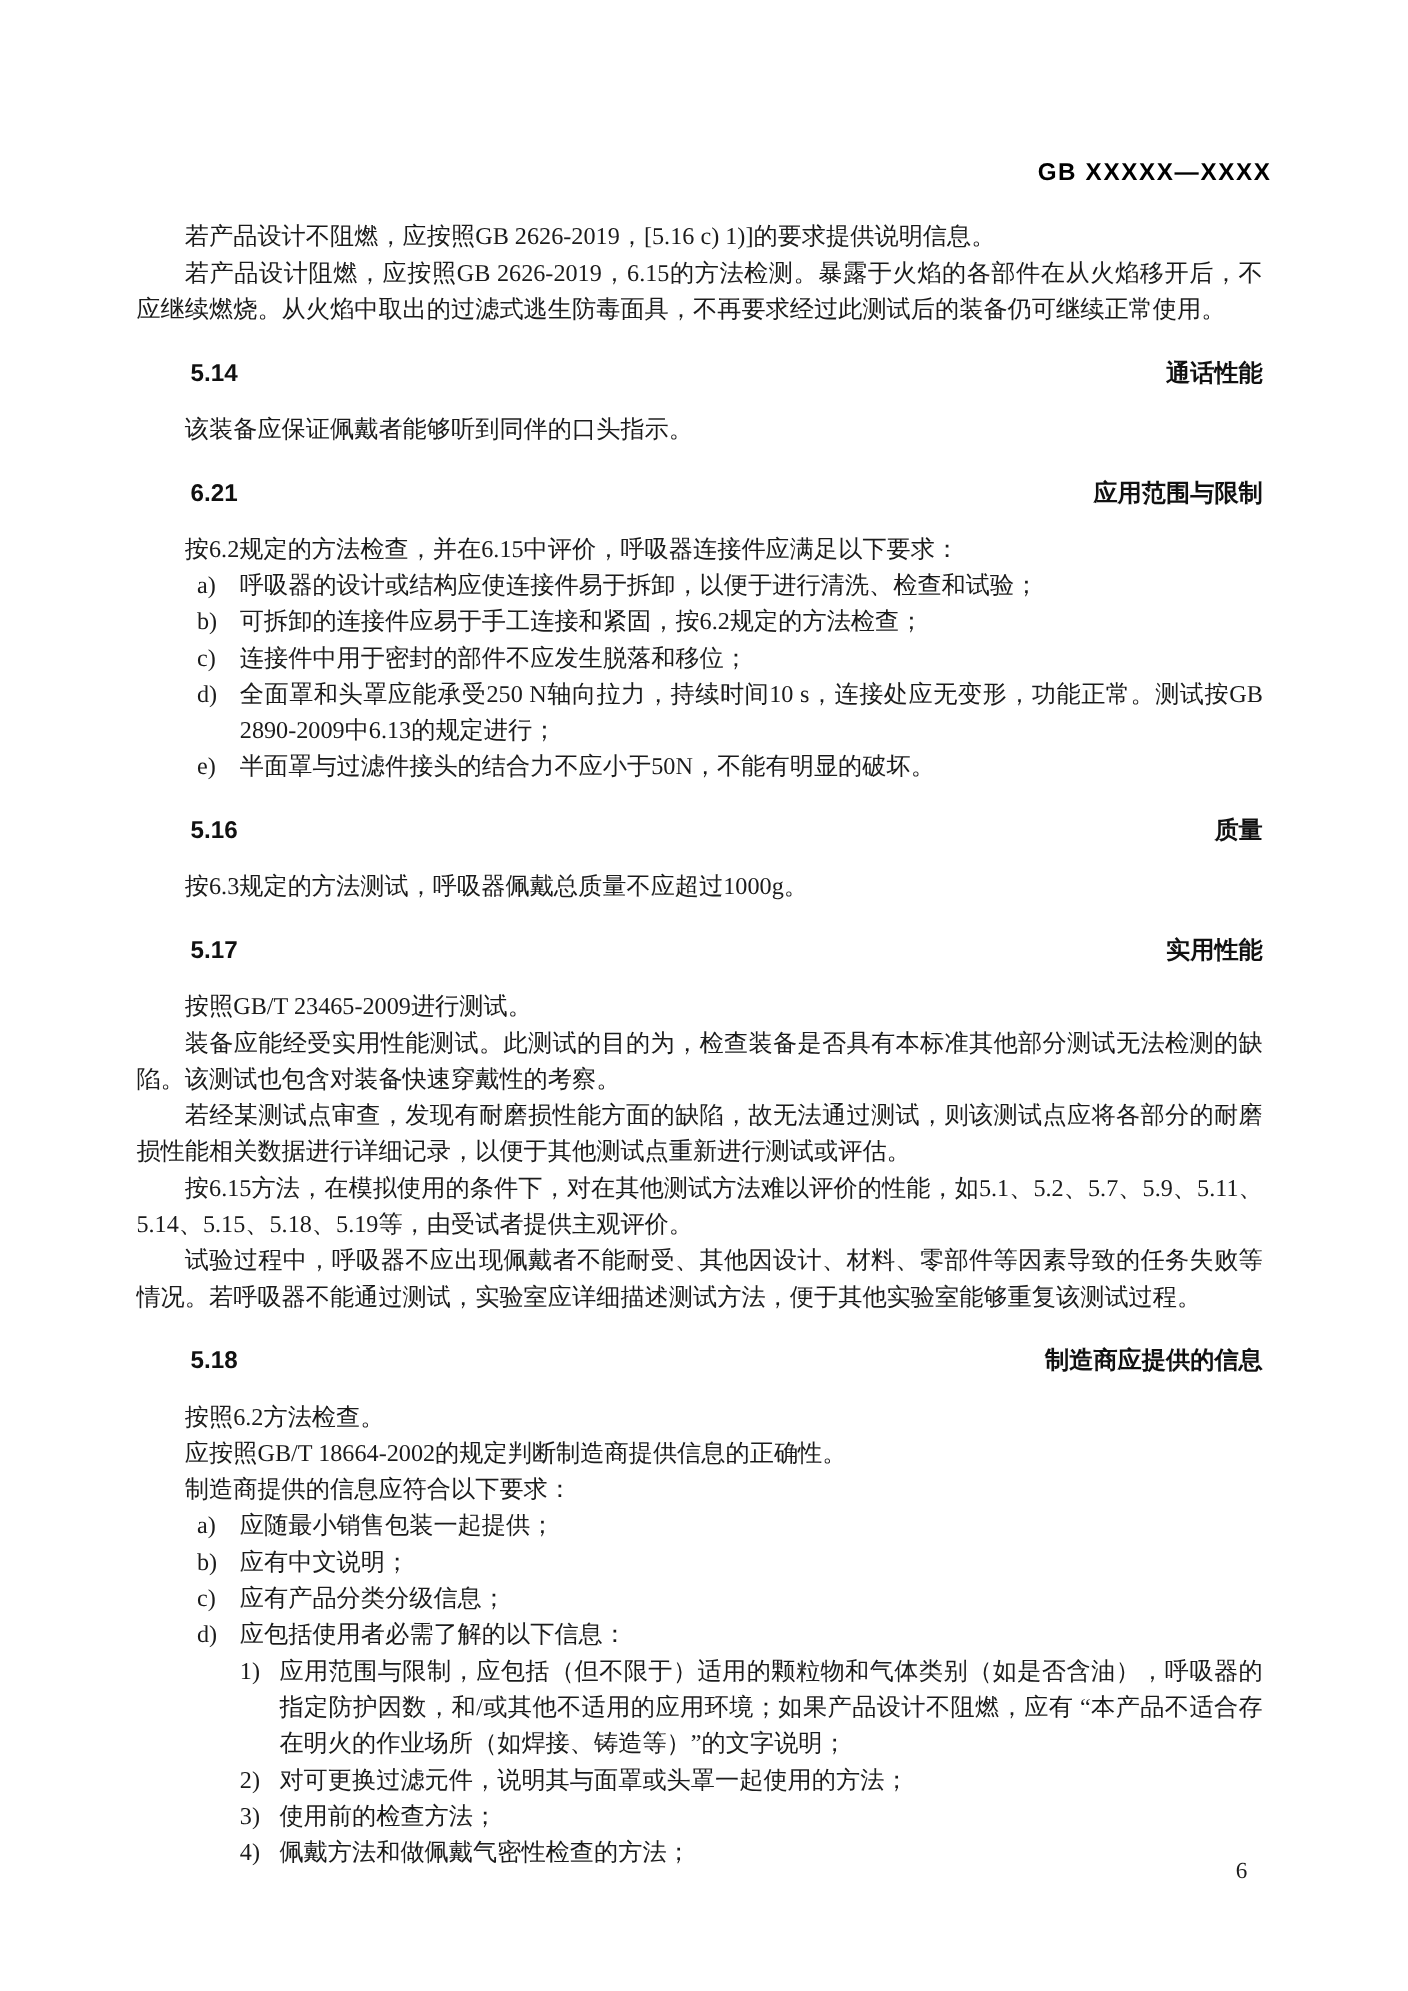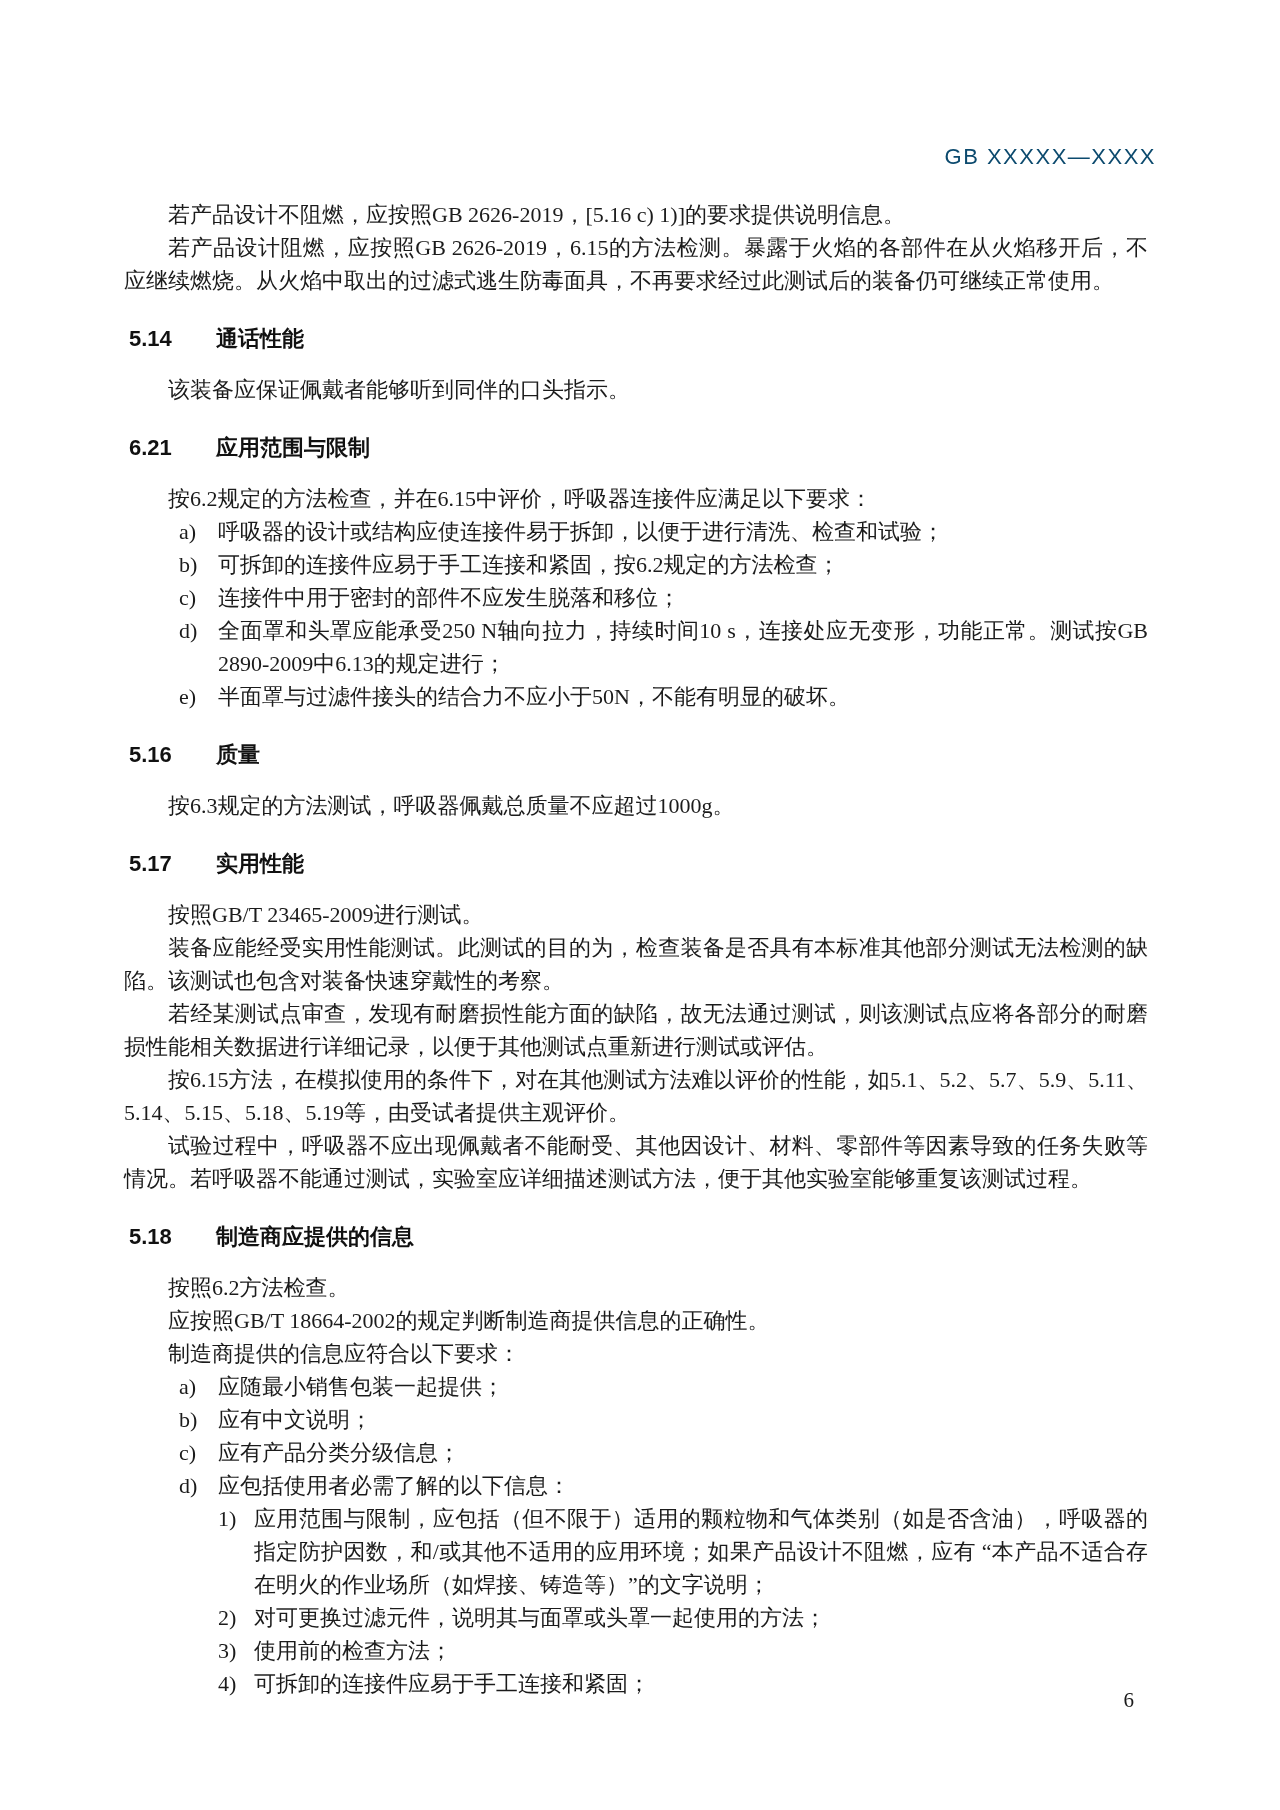--- a/index.html
+++ b/index.html
@@ -10,24 +10,24 @@
     background: #ffffff;
     color: #1b1b1b;
     font-family: "Liberation Serif", "DejaVu Serif", serif;
     overflow: hidden;
   }
   .doc-header {
     position: absolute;
     top: 144px;
     right: 124px;
     font-family: "Liberation Sans", "DejaVu Sans", sans-serif;
-    font-weight: 400;
+    font-weight: 700;
     font-size: 22px;
     letter-spacing: 1.5px;
-    color: #0c4a6e;
+    color: #000000;
   }
   .content {
     position: absolute;
     left: 124px;
     top: 198px;
     width: 1024px;
   }
   .para {
     margin: 0;
     font-size: 22px;
@@ -37,20 +37,21 @@
     color: #1b1b1b;
   }
   .sec-h {
     display: flex;
     margin: 24px 0 16px 5px;
     font-family: "Liberation Sans", "DejaVu Sans", sans-serif;
     font-weight: 700;
     font-size: 22px;
     line-height: 36px;
     color: #111111;
+    text-align: right;
   }
   .sec-num { flex: 0 0 87px; }
   .sec-title { flex: 1; }
   .li1 {
     display: flex;
     margin-left: 55px;
     font-size: 22px;
     line-height: 33px;
   }
   .li1 > .li-marker { flex: 0 0 39px; }
@@ -169,21 +170,21 @@
       <div class="li2">
         <span class="li-marker">2)</span>
         <span class="li-text">对可更换过滤元件，说明其与面罩或头罩一起使用的方法；</span>
       </div>
       <div class="li2">
         <span class="li-marker">3)</span>
         <span class="li-text">使用前的检查方法；</span>
       </div>
       <div class="li2">
         <span class="li-marker">4)</span>
-        <span class="li-text">可拆卸的连接件应易于手工连接和紧固；</span>
+        <span class="li-text">佩戴方法和做佩戴气密性检查的方法；</span>
       </div>
     </div>
 
   </div>
 
   <div class="page-number">6</div>
 
 </div>
 
 </body></html>

